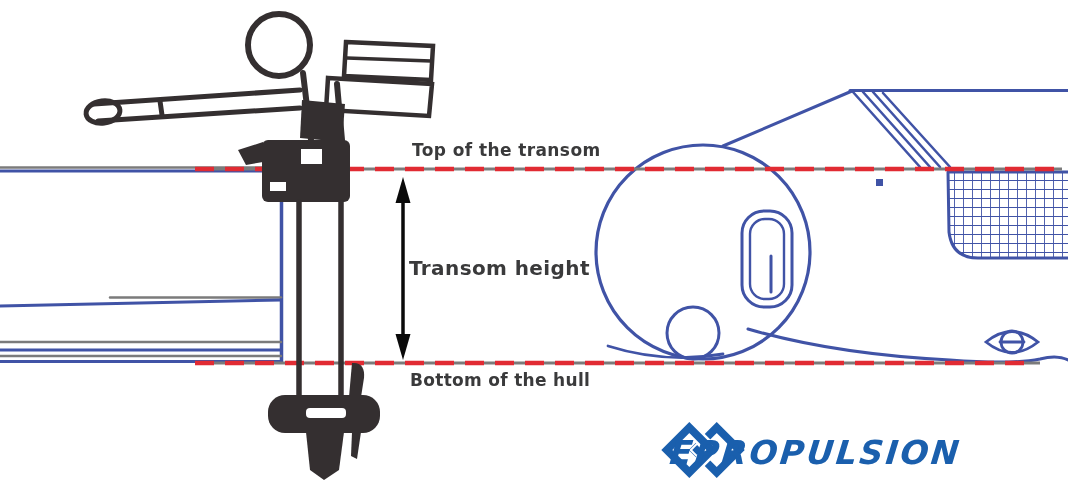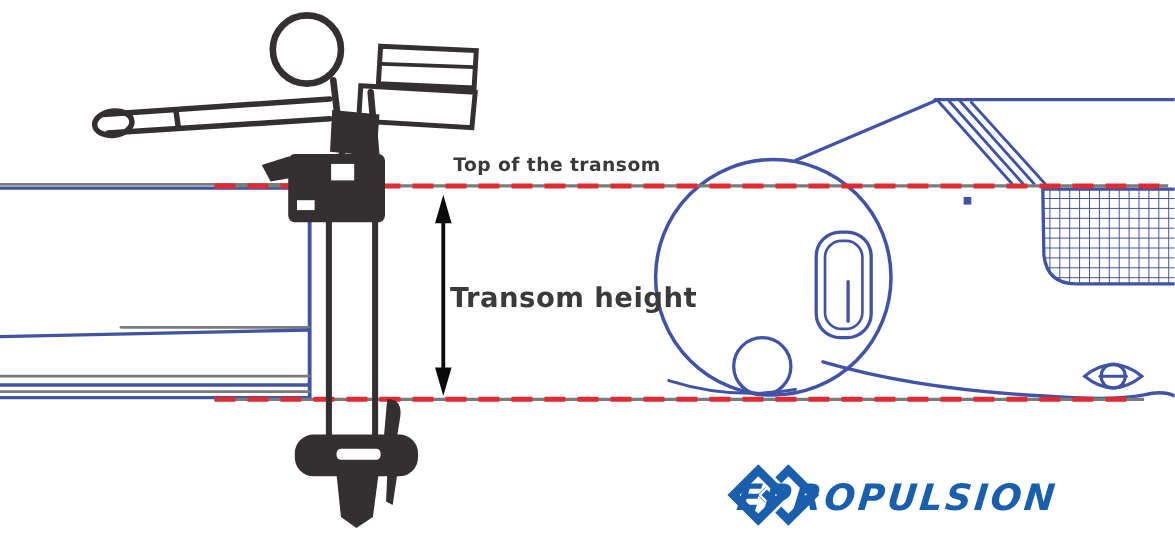--- a/index.html
+++ b/index.html
@@ -1,21 +1,21 @@
 <!DOCTYPE html>
 <html><head>
 <meta charset="utf-8">
 <style>
   html,body{margin:0;padding:0;background:#ffffff;}
   .stage{position:relative;width:1068px;height:500px;background:#ffffff;overflow:hidden;
          font-family:"DejaVu Sans","Liberation Sans",sans-serif;border-radius:27px;}
   .stage svg{position:absolute;left:0;top:0;}
   .lbl{position:absolute;color:#3a3a3b;font-weight:bold;white-space:nowrap;line-height:1.1;}
   .lbl-top{left:412px;top:141px;font-size:17px;letter-spacing:0.4px;}
-  .lbl-mid{left:409px;top:257px;font-size:25px;letter-spacing:0.4px;}
+  .lbl-mid{left:409px;top:257px;font-size:20px;letter-spacing:0.4px;}
   .lbl-b1{left:410px;top:371px;font-size:17px;letter-spacing:0.3px;}
   .lbl-b2{left:410px;top:393px;font-size:16px;letter-spacing:0.3px;}
   .logo{position:absolute;left:660px;top:422px;width:400px;height:60px;display:flex;align-items:center;}
   .logo-word{color:#1a5fad;font-size:33px;font-weight:bold;font-style:italic;
              letter-spacing:2.5px;transform:skewX(-6deg);margin-left:10px;}
 </style>
 </head>
 <body>
 
 <div class="stage">
@@ -133,20 +133,21 @@
 
     <g fill="#0a0a0a" stroke="#0a0a0a">
       <path d="M403,196 V340" stroke-width="3.5" fill="none"></path>
       <path d="M403,177 L395.5,203 H410.5 Z" stroke="none"></path>
       <path d="M403,360 L395.5,334 H410.5 Z" stroke="none"></path>
     </g>
   </svg>
 
   <div class="lbl lbl-top">Top of the transom</div>
   <div class="lbl lbl-mid">Transom height</div>
+  <div class="lbl lbl-b1">Bottom of the hull</div>
 
   <div class="logo">
     <svg width="88" height="56" viewBox="0 0 90 56">
 
       <path d="M58,5 L81,28 L58,51 L35,28 Z" fill="none" stroke="#1a5fad" stroke-width="8" stroke-linejoin="miter"></path>
 
       <path d="M30,5 L53,28 L30,51 L7,28 Z" fill="none" stroke="#ffffff" stroke-width="13" stroke-linejoin="miter"></path>
       <path d="M30,5 L53,28 L30,51 L7,28 Z" fill="none" stroke="#1a5fad" stroke-width="8" stroke-linejoin="miter"></path>
 
       <path d="M38,20 L46,28 L38,36 L30,28 Z" fill="#ffffff" stroke="none"></path>

